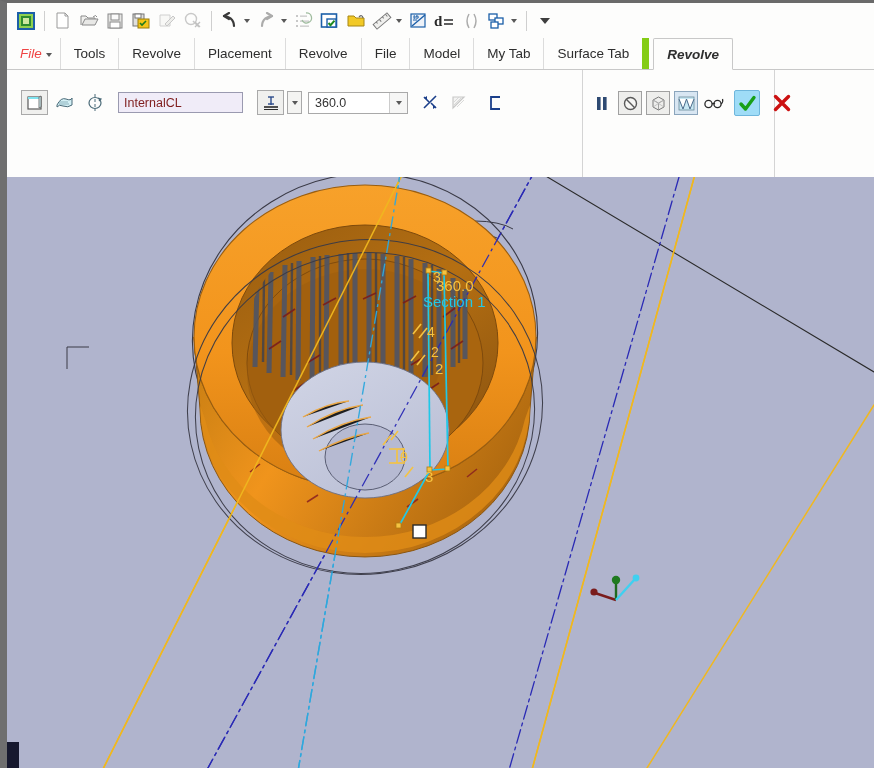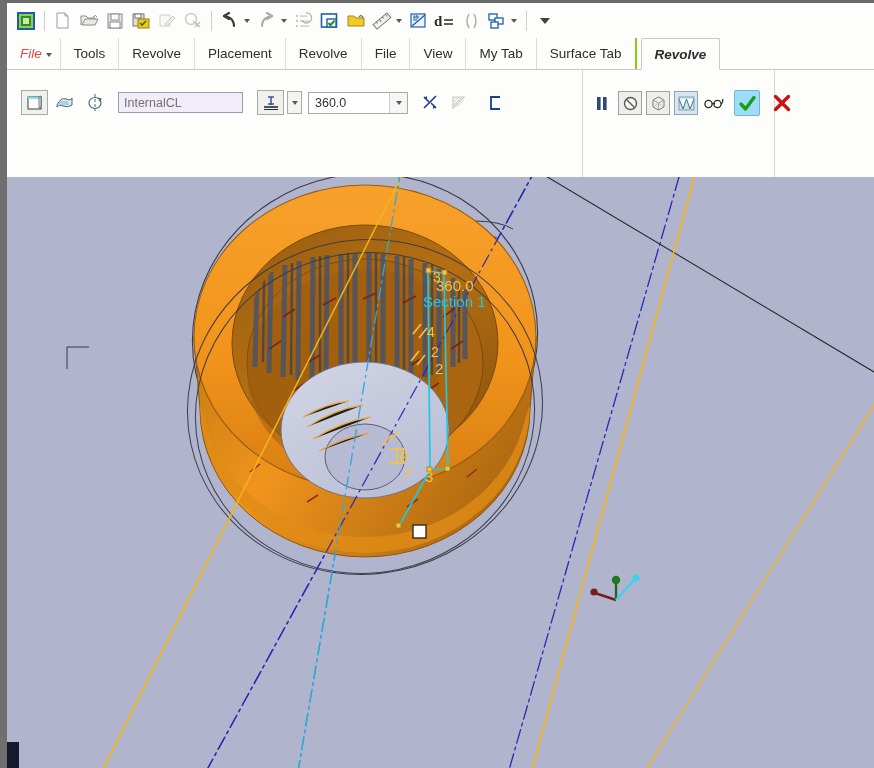--- a/index.html
+++ b/index.html
@@ -80,21 +80,21 @@
     padding-right: 8px;
     font-style: italic;
   }
   .rtab.file .fcaret {
     width: 0; height: 0;
     border-left: 3.5px solid transparent;
     border-right: 3.5px solid transparent;
     border-top: 4px solid #585858;
     margin-left: 4px; margin-top: 3px;
   }
-  .rtab.last { border-right: 2px solid #84cc16; }
+  .rtab.last { border-right: 7px solid #84cc16; }
   .rtab.active {
     font-style: italic;
     font-weight: bold;
     background: #fdfdfc;
     border: 1px solid #c8c8c8;
     border-bottom: 1px solid #fdfdfc;
     height: 32px;
     margin-bottom: -1px;
     position: relative; z-index: 3;
     border-radius: 2px 2px 0 0;
@@ -119,21 +119,21 @@
   }
   .d-btn.framed {
     border: 1px solid #a9a9a9;
     background: #f0f0ee;
   }
   .txtfield {
     height: 21px;
     border: 1px solid #9a9ab0;
     background: #f0ecf8;
     font-size: 12.5px;
-    color: #737373;
+    color: #7f1d1d;
     display: flex; align-items: center;
     padding: 0 5px;
     box-sizing: border-box;
   }
   .combo {
     height: 22px;
     border: 1px solid #a9a9a9;
     background: #ffffff;
     display: flex; align-items: center;
     box-sizing: border-box;
@@ -391,21 +391,21 @@
     <div class="rtab">
         <span>Placement</span>
       </div>
     <div class="rtab">
         <span>Revolve</span>
       </div>
     <div class="rtab">
         <span>File</span>
       </div>
     <div class="rtab">
-        <span>View</span>
+        <span>Model</span>
       </div>
     <div class="rtab">
         <span>My Tab</span>
       </div>
     <div class="rtab last">
         <span>Surface Tab</span>
       </div>
     <div class="rtab active" style="margin-left:4px;justify-content:center;">
         <span>Revolve</span>
       </div>

